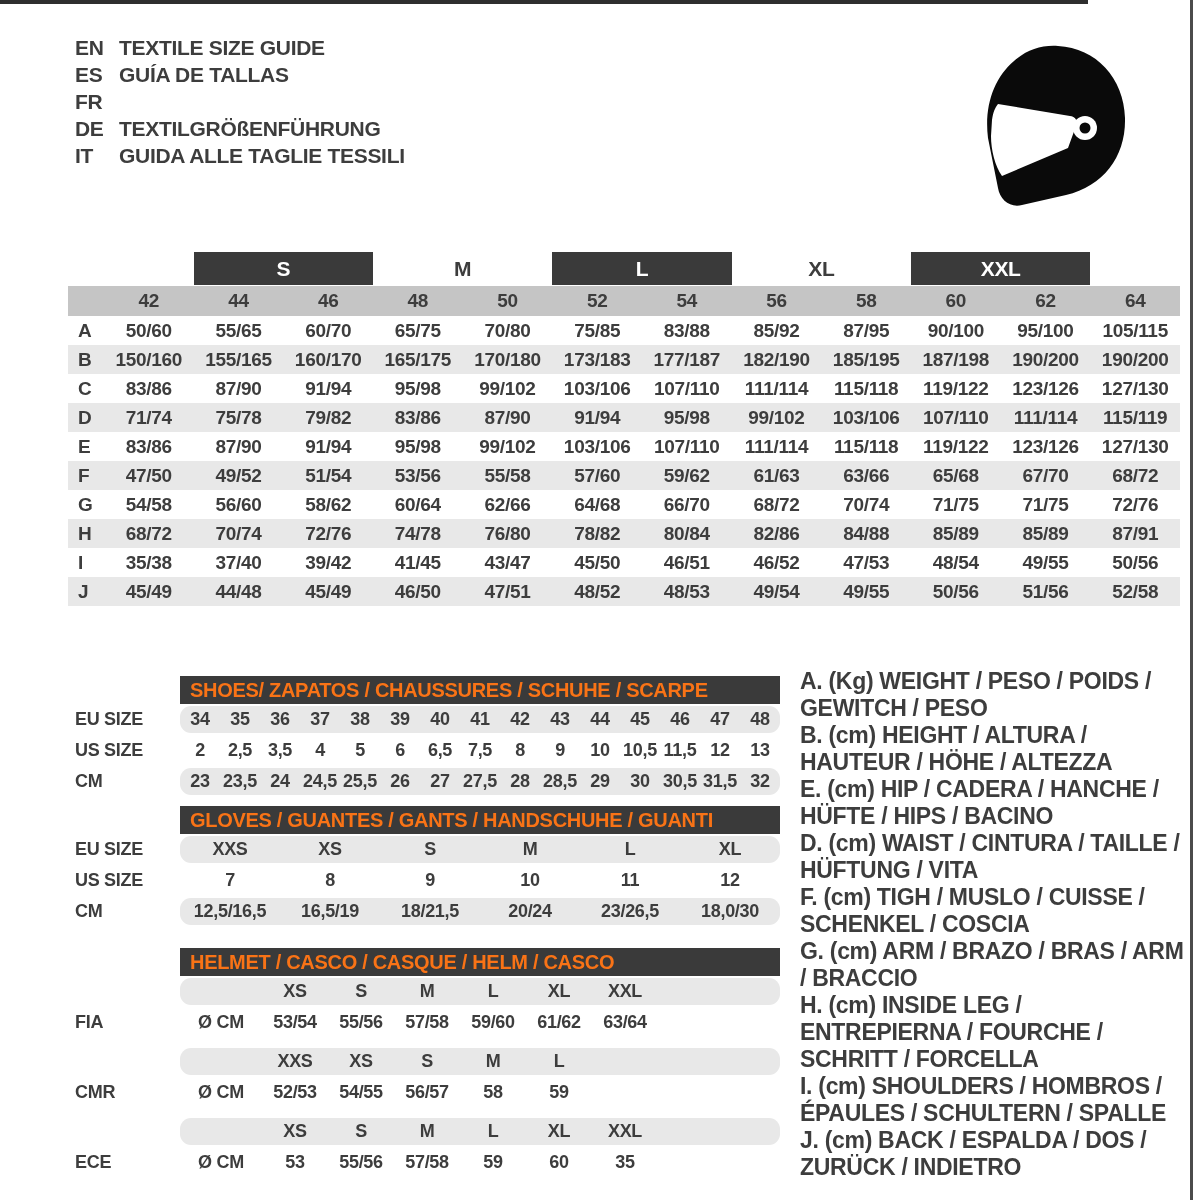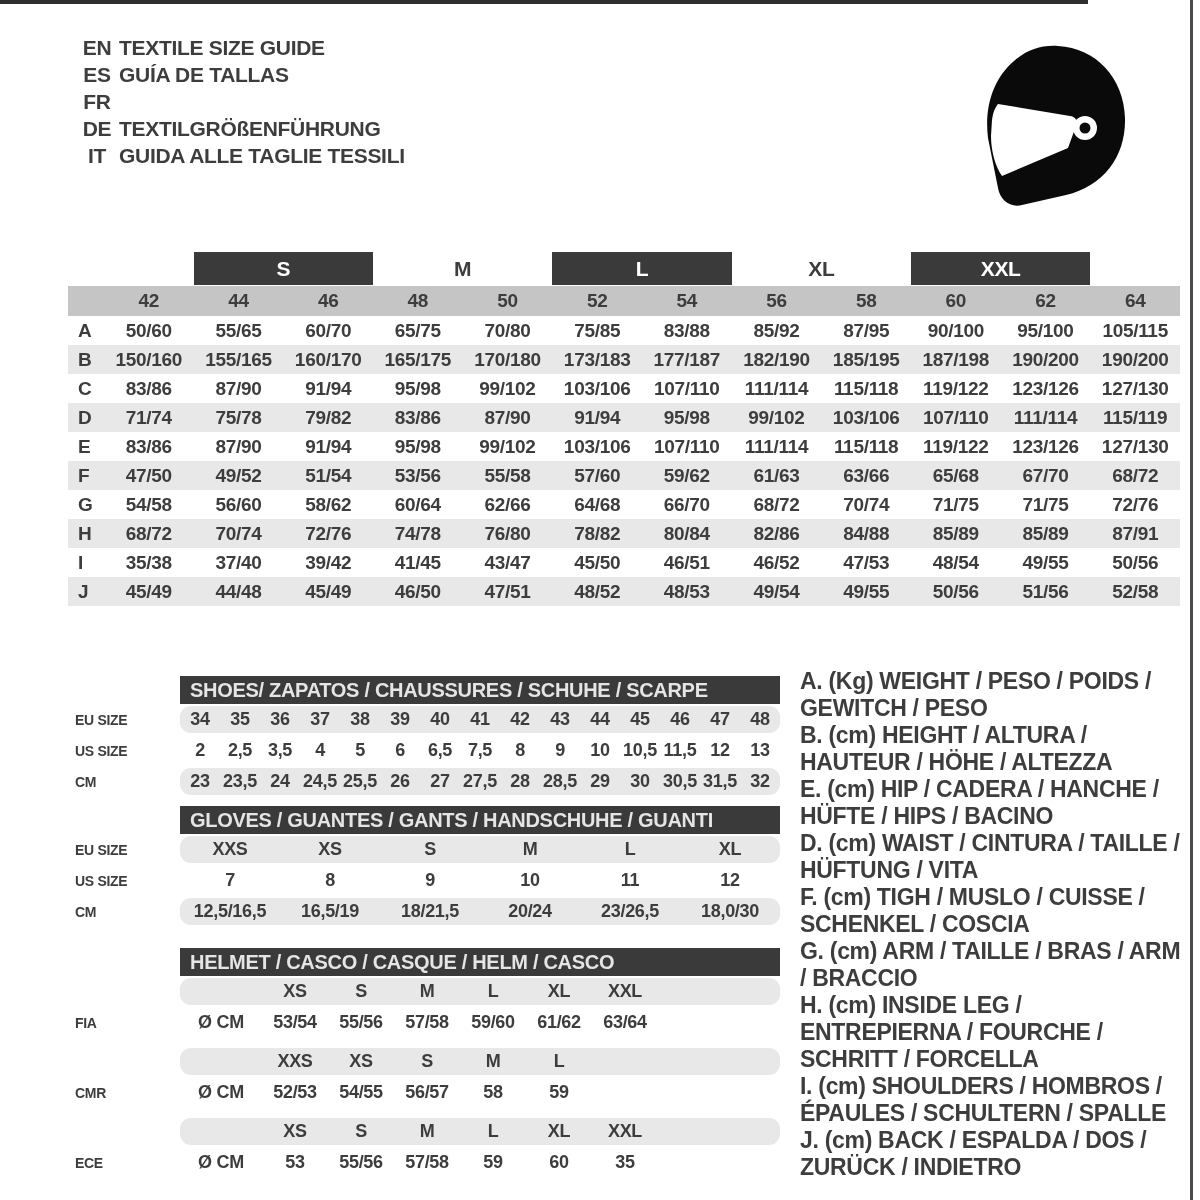--- a/index.html
+++ b/index.html
@@ -4,21 +4,21 @@
 <style>
   html,body { margin:0; padding:0; background:#fff; }
   .page { position:relative; width:1200px; height:1200px; background:#ffffff;
           font-family:"Liberation Sans", sans-serif; font-weight:bold; color:#3d3d3d;
           overflow:hidden; letter-spacing:-0.3px; }
   .top-border { position:absolute; left:0; top:0; width:1088px; height:4px; background:#2e2e2e; }
   .right-border { position:absolute; left:1190px; top:0; width:3px; height:1200px; background:#4b4b4b; }
 
   
   .title-block { position:absolute; left:75px; top:34px; font-size:21px; line-height:27px; }
-  .title-row { display:flex;text-align:center; }
+  .title-row { display:flex; }
   .title-row .lang { width:44px; }
 
   .helmet-icon { position:absolute; left:978px; top:42px; }
 
   
   .mt-wrap { position:absolute; left:68px; top:252px; width:1112px; }
   .mt-grid { display:grid; grid-template-columns:36px repeat(12,1fr); align-items:center; }
   .mt-groups { height:33px; }
   .mt-group { grid-row:1; height:33px; display:flex; align-items:center; justify-content:center; font-size:21px; }
   .mt-group.dark { background:#3a3a3a; color:#ffffff; }
@@ -29,22 +29,22 @@
   .mt-letter { text-align:left; padding-left:10px; }
 
   
   .section { position:absolute; left:75px; width:705px; }
   .shoes-section  { top:676px; }
   .gloves-section { top:806px; }
   .helmet-section { top:948px; }
   .sec-row { display:flex; margin-top:2px; }
   .sec-row.gap { margin-top:10px; }
   .sec-row.first { margin-top:0; }
-  .sec-label { width:105px; display:flex; align-items:center; font-size:14px; }
-  .sec-header { flex:1; box-sizing:border-box; background:#3a3a3a; color:#e5e5e5; height:28px;
+  .sec-label { width:105px; display:flex; align-items:center; font-size:18px; }
+  .sec-header { flex:1; box-sizing:border-box; background:#3a3a3a; color:#f97316; height:28px;
                 line-height:28px; padding-left:10px; font-size:20px; }
   .sec-cells { flex:1; display:grid; align-items:center;border-radius:11px; }
   .sec-cells.band { background:#e8e8e8; height:27px; }
   .sec-cells.plain { height:31px; }
   .sec-cell { text-align:center; font-size:18px; white-space:nowrap; }
   .helm-grid { grid-template-columns:82px repeat(6,66px) 1fr; }
   .even-grid-15 { grid-template-columns:repeat(15,1fr); }
   .even-grid-6 { grid-template-columns:repeat(6,1fr); }
 
   
@@ -444,18 +444,18 @@
         </div>
       </div>
     </div>
 
   <div class="legend">
       <div class="legend-line">A. (Kg) WEIGHT / PESO / POIDS / GEWITCH / PESO</div>
       <div class="legend-line">B. (cm) HEIGHT / ALTURA / HAUTEUR / HÖHE / ALTEZZA</div>
       <div class="legend-line">E. (cm) HIP / CADERA / HANCHE / HÜFTE / HIPS / BACINO</div>
       <div class="legend-line">D. (cm) WAIST / CINTURA / TAILLE / HÜFTUNG / VITA</div>
       <div class="legend-line">F. (cm) TIGH / MUSLO / CUISSE / SCHENKEL / COSCIA</div>
-      <div class="legend-line">G. (cm) ARM / TAILLE / BRAS / ARM / BRACCIO</div>
+      <div class="legend-line">G. (cm) ARM / BRAZO / BRAS / ARM / BRACCIO</div>
       <div class="legend-line">H. (cm) INSIDE LEG / ENTREPIERNA / FOURCHE / SCHRITT / FORCELLA</div>
       <div class="legend-line">I. (cm) SHOULDERS / HOMBROS / ÉPAULES / SCHULTERN / SPALLE</div>
       <div class="legend-line">J. (cm) BACK / ESPALDA / DOS / ZURÜCK / INDIETRO</div>
     </div>
 </div>
 
 </body></html>

